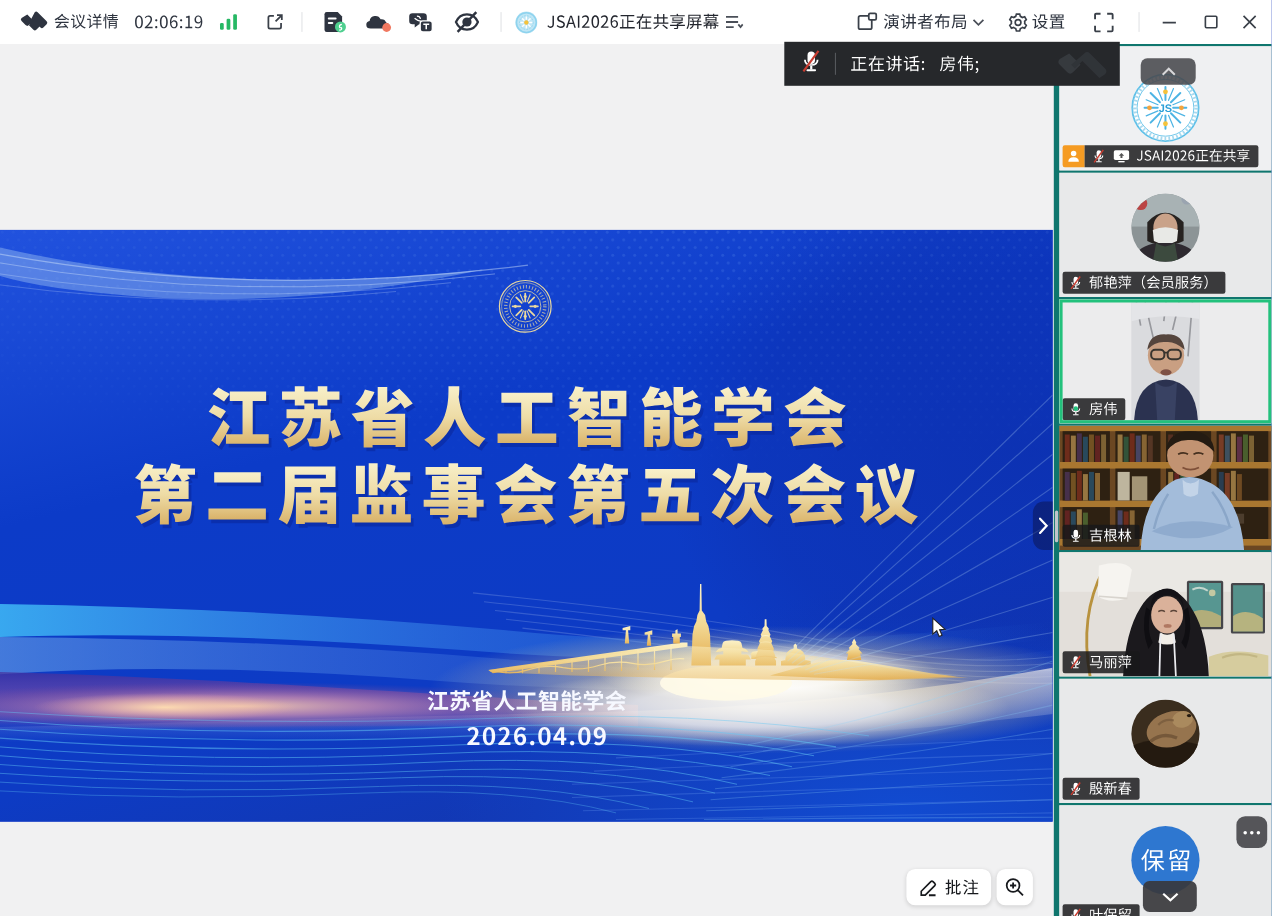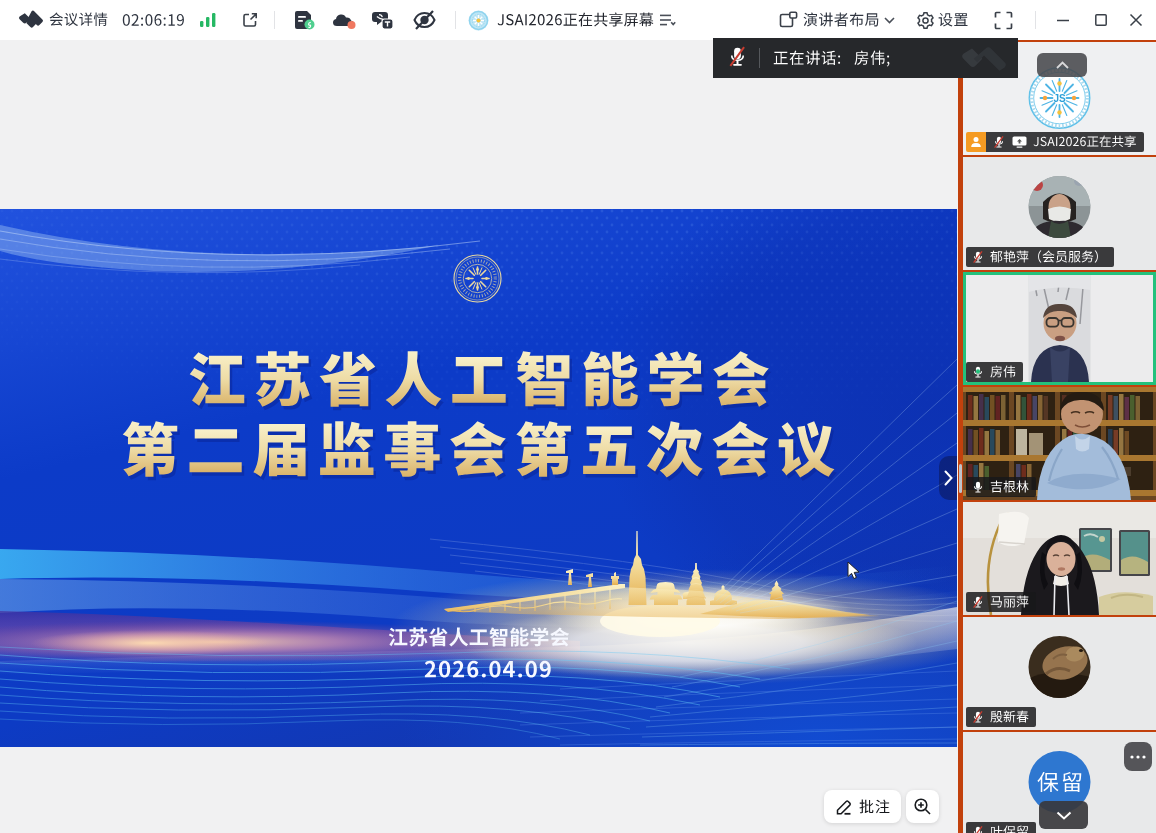--- a/index.html
+++ b/index.html
@@ -21,21 +21,21 @@
   .slide-text{position:absolute;z-index:5;}
   
   #expand-btn{left:939px;top:456px;width:18px;height:44px;background:rgba(10,16,64,0.45);
       border-radius:10px 0 0 10px;z-index:6;display:flex;align-items:center;justify-content:center;}
   
   #annotate-btn{left:824px;top:790px;width:77px;height:33px;background:#fff;border-radius:8px;
       box-shadow:0 1px 4px rgba(0,0,0,0.13);z-index:8;display:flex;align-items:center;justify-content:center;gap:6px;}
   #zoom-btn{left:906px;top:790px;width:33px;height:33px;background:#fff;border-radius:8px;
       box-shadow:0 1px 4px rgba(0,0,0,0.13);z-index:8;display:flex;align-items:center;justify-content:center;}
   
-  #sidebar{left:958px;top:40px;width:198px;height:793px;background:#c2410c;z-index:3;}
+  #sidebar{left:958px;top:40px;width:198px;height:793px;background:#0f766e;z-index:3;}
   .tile{position:absolute;left:5px;width:193px;height:113px;background:#e9eaeb;overflow:hidden;}
   .tile .vid{position:absolute;left:0;top:0;width:100%;height:100%;}
   .tile.active .active-ring{position:absolute;left:0;top:0;right:0;bottom:0;border:3px solid #23c17c;z-index:6;pointer-events:none;}
   .name-label{position:absolute;left:3px;bottom:3px;height:20px;background:rgba(24,24,26,0.84);
       border-radius:2px;display:flex;align-items:center;padding:0 7px 0 5px;gap:5px;z-index:4;}
   .share-label{position:absolute;left:3px;bottom:3px;height:20px;display:flex;align-items:stretch;z-index:4;}
   .share-label .badge{width:20px;background:#f59b23;border-radius:2px 0 0 2px;display:flex;align-items:center;justify-content:center;}
   .share-label .rest{background:rgba(24,24,26,0.84);border-radius:0 2px 2px 0;display:flex;align-items:center;padding:0 7px 0 6px;gap:6px;}
   #collapse-btn{left:1037px;top:53px;width:50px;height:24px;background:rgba(72,72,76,0.88);border-radius:6px;
       z-index:10;display:flex;align-items:center;justify-content:center;}

